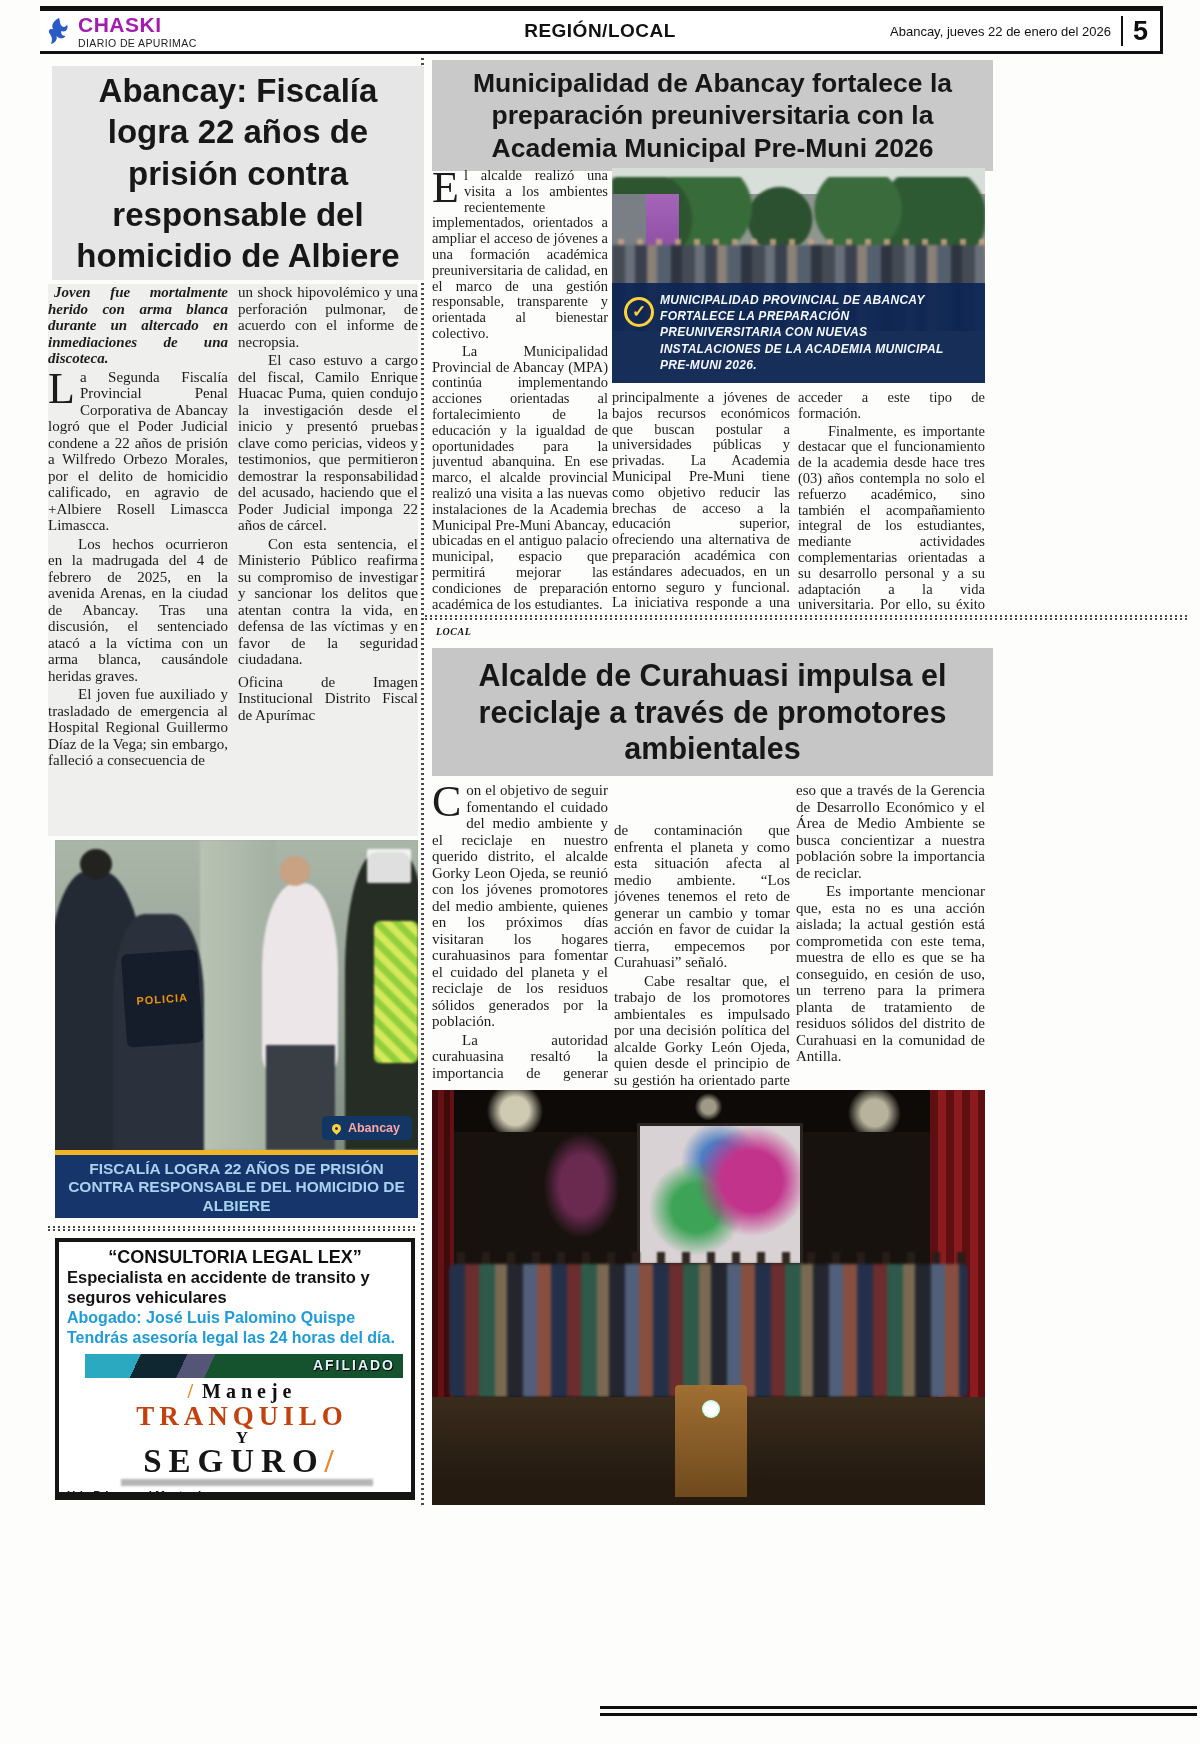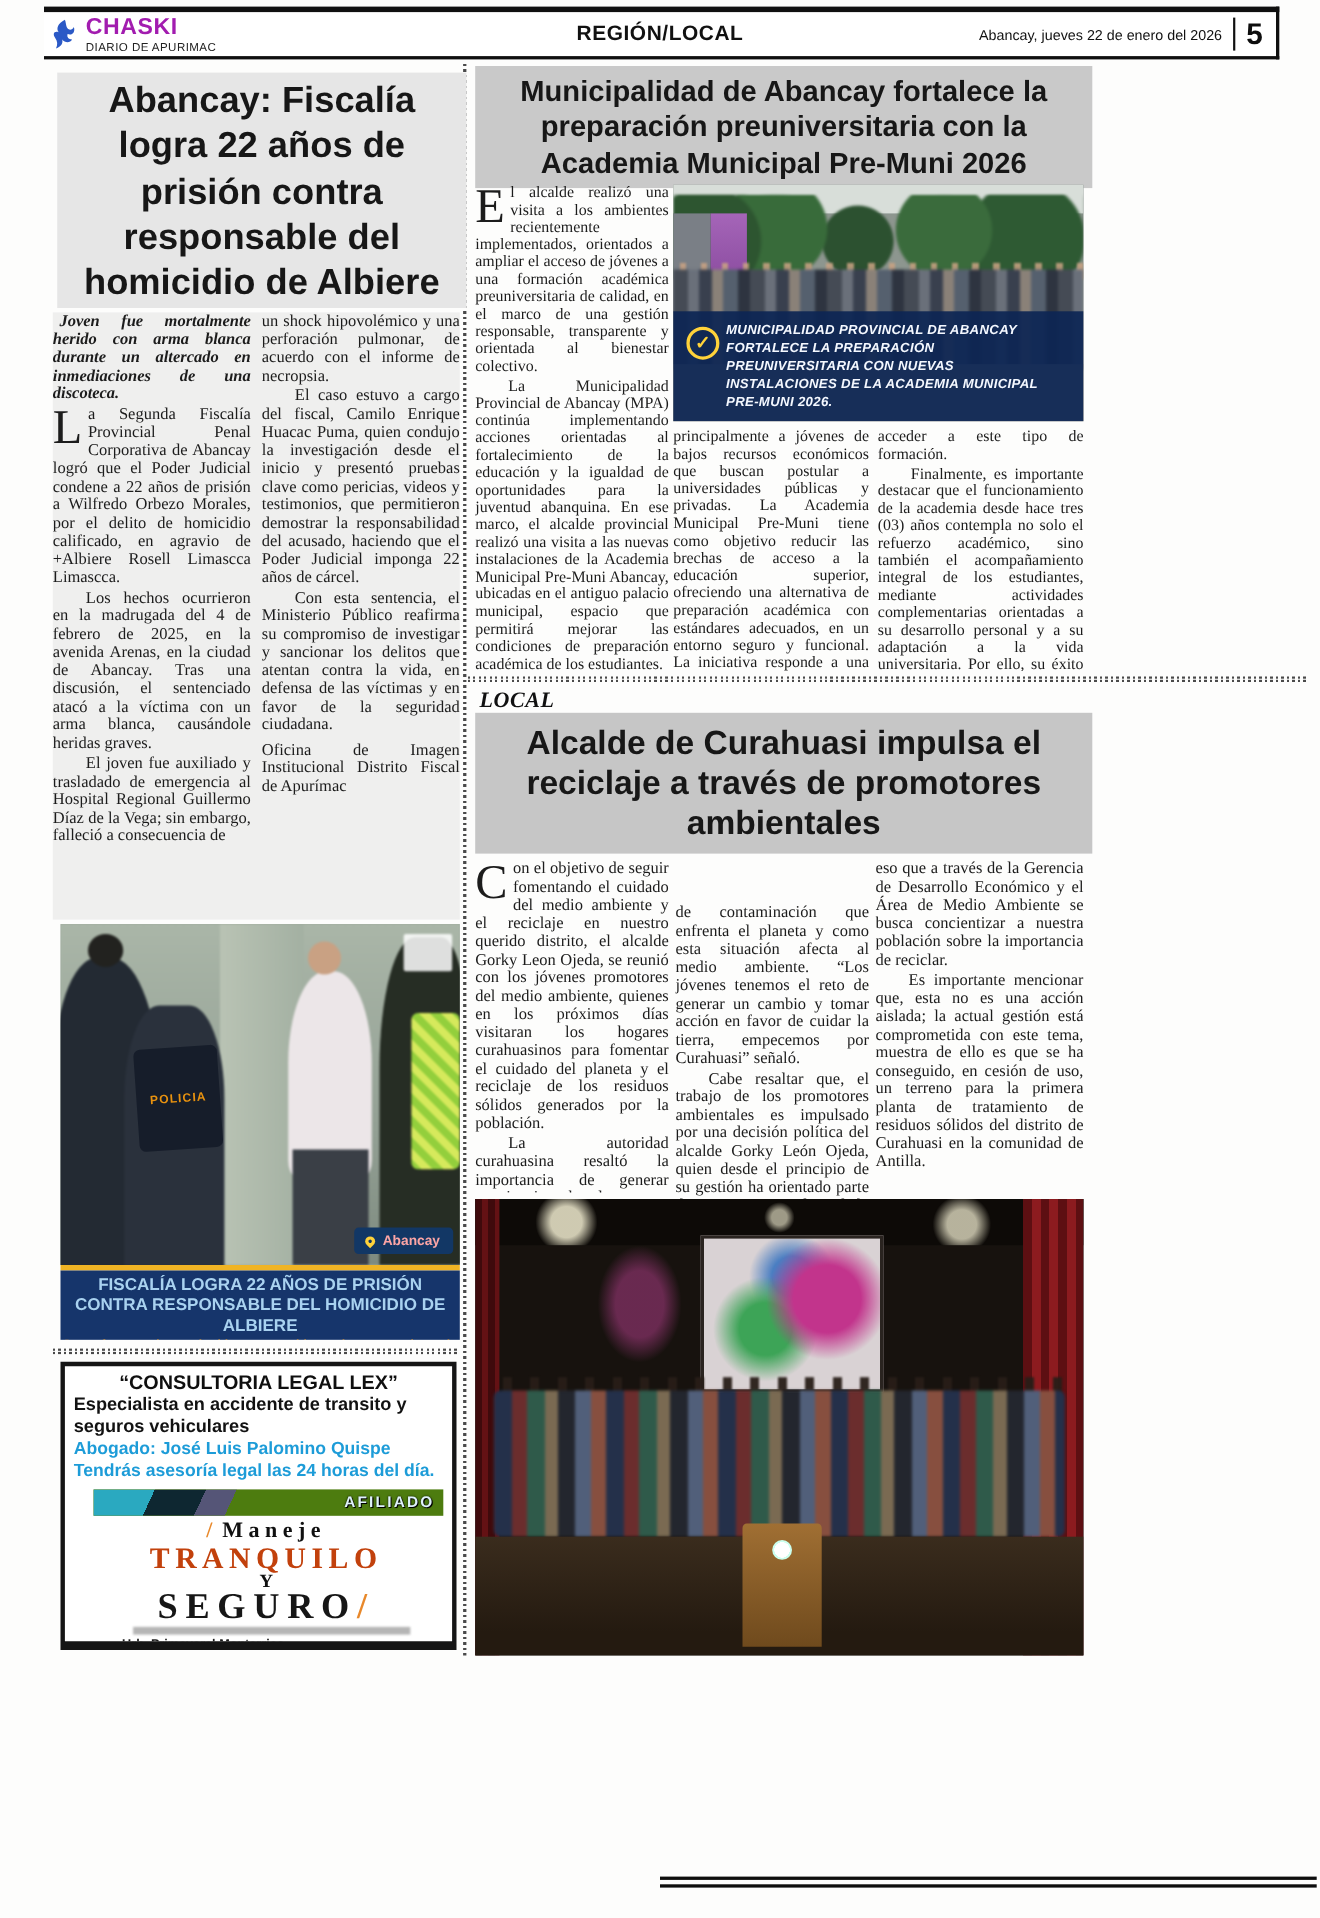--- a/index.html
+++ b/index.html
@@ -60,34 +60,34 @@
   .yrule{left:55px;top:1150px;width:363px;height:5px;background:#f0b424;}
   .cap1{left:55px;top:1155px;width:363px;height:63px;background:#16356b;text-align:center;overflow:hidden;}
   .cap1-t{font-family:"Liberation Sans",sans-serif;font-weight:800;font-size:15.5px;line-height:1.18;color:#a9d2f0;margin:5px 6px 1px 6px;}
   .cap1-s{font-family:"Liberation Sans",sans-serif;font-weight:700;font-size:11px;color:#e8a13c;}
   
   .ad{left:55px;top:1238px;width:360px;height:262px;border:4px solid #151515;border-bottom:8px solid #151515;
       background:#fff;box-sizing:border-box;padding:5px 8px;font-family:"Liberation Sans",sans-serif;overflow:hidden;}
   .ad-title{text-align:center;font-weight:800;font-size:18px;color:#0f0f0f;}
   .ad-b{font-weight:800;font-size:16.5px;color:#121212;line-height:1.2;}
   .ad-blue{font-weight:700;font-size:16px;color:#1d9cd8;line-height:1.3;}
-  .ad-band{position:relative;height:24px;margin:5px 0 2px 18px;background:#4d7c0f;overflow:hidden;text-align:right;}
+  .ad-band{position:relative;height:24px;margin:5px 0 2px 18px;background:#14532d;overflow:hidden;text-align:right;}
   .ad-band::before{content:"";position:absolute;left:0;top:0;width:55%;height:100%;
         background:linear-gradient(115deg,#2aa9c0 0 30%,#0e2731 30% 55%,#557 55% 70%,transparent 70%);}
   .ad-band span{position:absolute;right:8px;top:3px;font-weight:800;font-size:14px;letter-spacing:2px;color:#dff3fa;
         text-shadow:0 0 2px #000, 1px 1px 0 #000;}
   .ad-slogan{text-align:center;font-family:"Liberation Serif",serif;margin-left:14px;}
   .ad-maneje{font-weight:700;font-size:20px;letter-spacing:5px;color:#101010;}
   .ad-maneje::before{content:"/";color:#e8882a;font-weight:700;margin-right:4px;}
   .ad-tranq{font-weight:800;font-size:27px;letter-spacing:5px;color:#c2410c;line-height:1;}
   .ad-y{font-weight:800;font-size:17px;color:#101010;line-height:.9;}
   .ad-seg{font-weight:800;font-size:33px;letter-spacing:7px;color:#161616;line-height:1;}
   .ad-seg::after{content:"/";color:#e8882a;}
   .ad-smudge{height:7px;margin:1px 30px 2px 40px;background:rgba(90,90,90,.45);filter:blur(1px);}
-  .ad-addr{font-weight:700;font-size:11.5px;line-height:1.25;color:#1b1b1b;margin-left:44px;}
+  .ad-addr{font-weight:700;font-size:11.5px;line-height:1.25;color:#1b1b1b;}
   
   .pm-title{left:432px;top:60px;width:553px;background:#c9c9c9;padding:7px 4px;font-size:26.5px;line-height:1.22;}
   .pm-col{font-size:14.5px;line-height:1.09;overflow:hidden;}
   .photo2{left:612px;top:168px;width:373px;height:215px;overflow:hidden;background:#8d968f;}
   .p2-sky{position:absolute;left:0;top:0;width:100%;height:12%;background:#d8ded9;}
   .p2-trees{position:absolute;left:0;top:4%;width:100%;height:36%;filter:blur(1px);
      background:
        radial-gradient(circle at 8% 55%, #2d5530 0 14%, transparent 15%),
        radial-gradient(circle at 25% 40%, #386b3a 0 16%, transparent 17%),
        radial-gradient(circle at 45% 55%, #2c5130 0 15%, transparent 16%),
@@ -101,21 +101,21 @@
   .p2-heads{position:absolute;left:0;top:33%;width:100%;height:7%;filter:blur(1px);
      background:repeating-linear-gradient(90deg,transparent 0 6px,rgba(201,162,131,.85) 6px 12px,transparent 12px 19px);}
   .p2-ground{position:absolute;left:0;bottom:0;width:100%;height:24%;background:#9a958c;}
   .p2-ov{position:absolute;left:0;bottom:0;width:100%;background:rgba(13,38,84,.93);box-sizing:border-box;
          padding:9px 8px 10px 48px;}
   .p2-ov-t{font-family:"Liberation Sans",sans-serif;font-style:italic;font-weight:800;font-size:12px;line-height:1.35;
            color:#f4f8ff;text-transform:uppercase;letter-spacing:.3px;width:305px;}
   .check{position:absolute;left:12px;top:14px;width:24px;height:24px;border:3px solid #ffd23a;border-radius:50%;
          color:#ffd23a;font-family:"Liberation Sans",sans-serif;font-weight:800;font-size:17px;line-height:23px;text-align:center;}
   
-  .loc-kick{left:436px;top:626px;font-style:italic;font-weight:700;font-size:20px;letter-spacing:.5px;color:#111;}
+  .loc-kick{left:436px;top:626px;font-style:italic;font-weight:700;font-size:10px;letter-spacing:.5px;color:#111;}
   .cu-title{left:432px;top:648px;width:553px;background:#c6c6c6;padding:9px 4px;font-size:30.5px;line-height:1.2;}
   .cu-col{font-size:15px;line-height:1.1;overflow:hidden;}
   
   .photo3{left:432px;top:1090px;width:553px;height:415px;overflow:hidden;background:#17120e;}
   .p3-ceil{position:absolute;left:0;top:0;width:100%;height:10%;
      background:radial-gradient(circle at 15% 50%, rgba(255,250,220,.8) 0 3%, transparent 6%),
                 radial-gradient(circle at 50% 40%, rgba(255,250,220,.6) 0 2.5%, transparent 5%),
                 radial-gradient(circle at 80% 55%, rgba(255,250,220,.7) 0 3%, transparent 6%),#0d0a07;}
   .p3-screen{position:absolute;left:37%;top:8%;width:29%;height:33%;border:3px solid #2a2420;
      background:radial-gradient(circle at 70% 40%, #c2348c 0 22%, transparent 40%),

